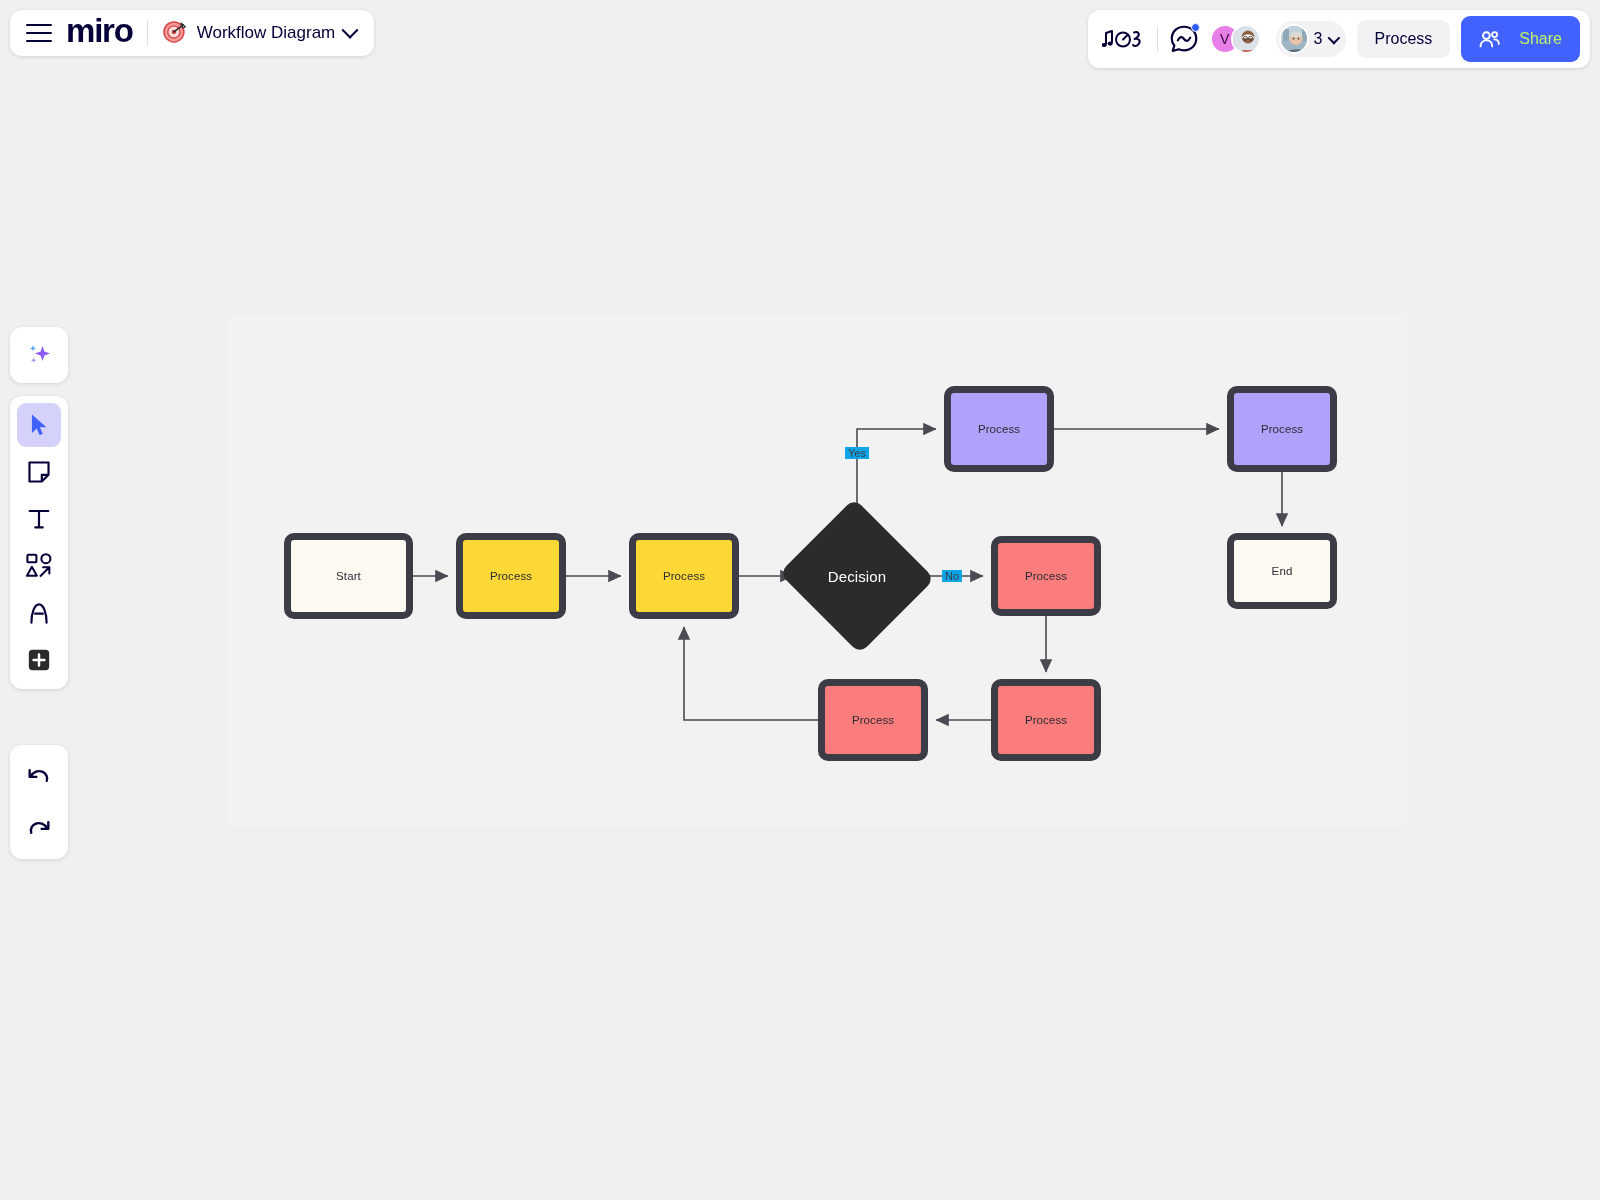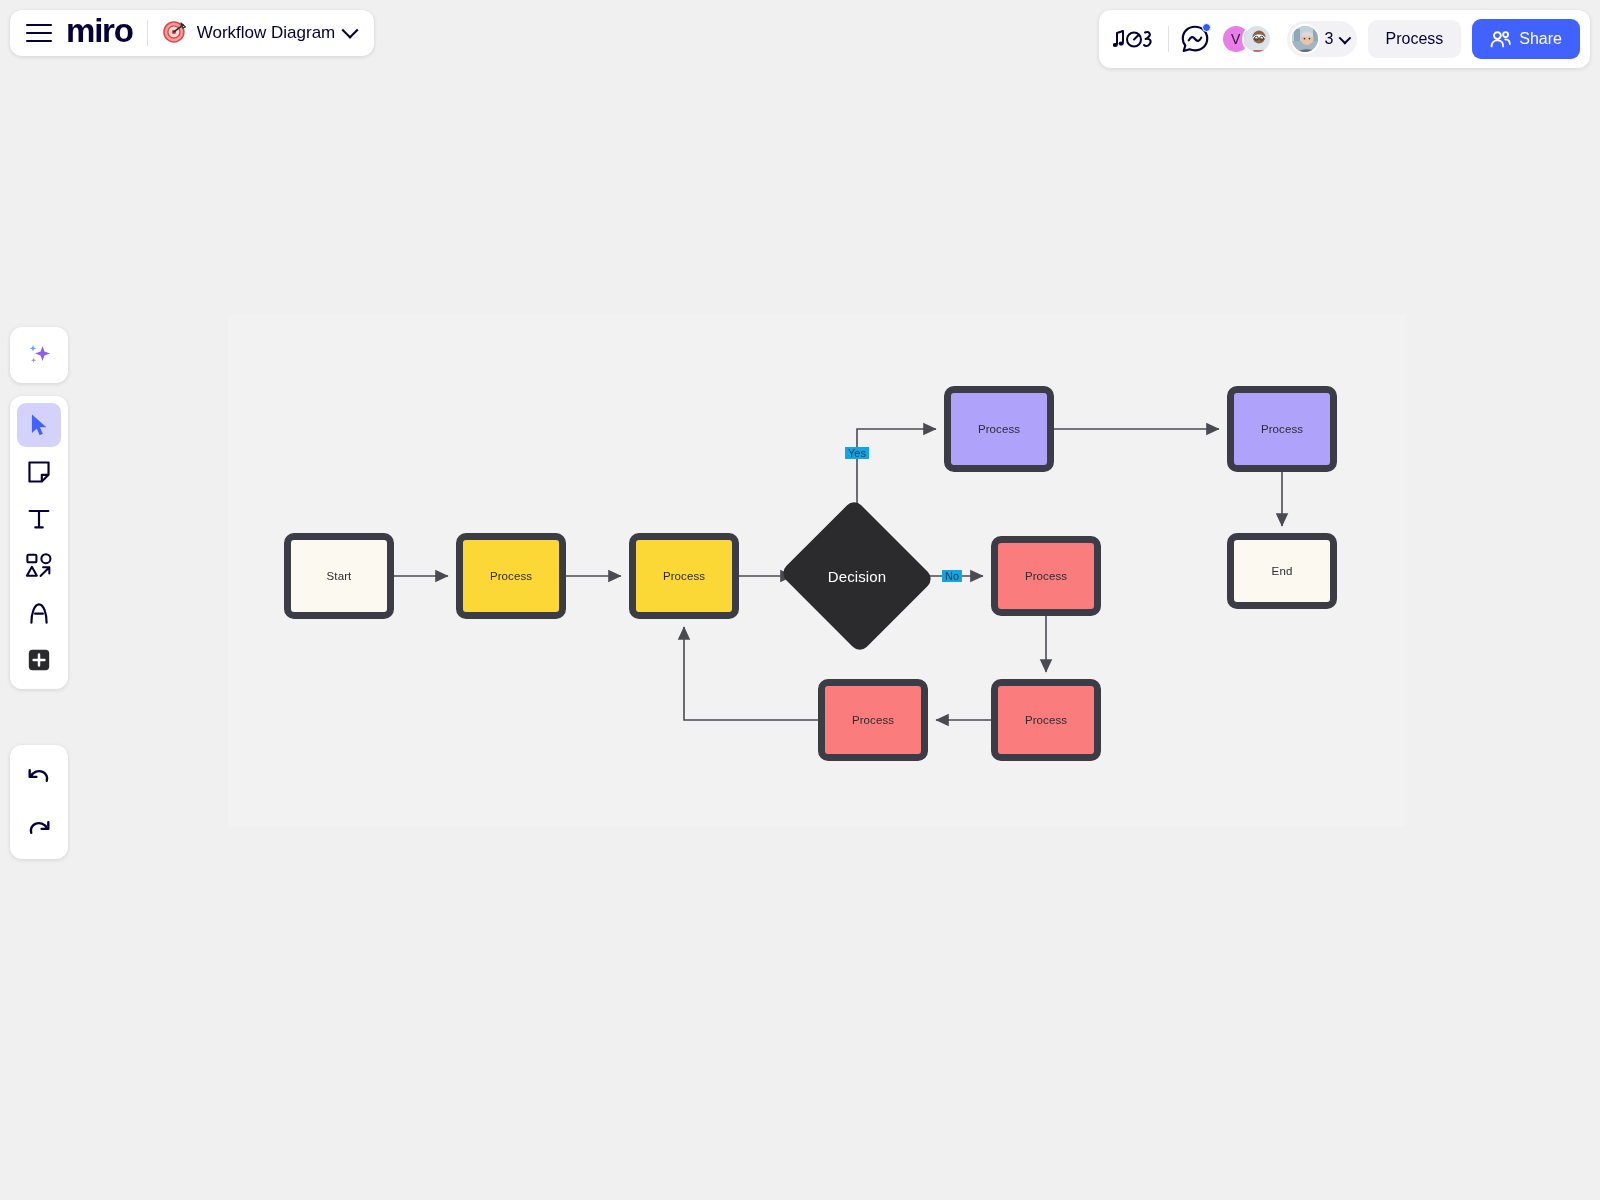--- a/index.html
+++ b/index.html
@@ -87,21 +87,21 @@
   #notif-wrap { position: relative; }
   #notif-dot { position: absolute; right: -1px; top: -1px; width: 9px; height: 9px; border-radius: 50%; background: #2D5BFF; border: 1.5px solid #fff; }
   #avatars { display: flex; align-items: center; }
   .av { width: 30px; height: 30px; border-radius: 50%; border: 2px solid #fff; overflow: hidden; position: relative; }
   .av + .av { margin-left: -9px; }
   .av-initial { background: #E87FE8; color: #3A0B3A; font-size: 14px; display: flex; align-items: center; justify-content: center; font-weight: 500; }
   #avgroup { display: flex; align-items: center; gap: 5px; background: #F2F2F4; border-radius: 22px; padding: 3px 9px 3px 3px; margin-left: 4px; cursor: pointer; }
   #avcount { font-size: 16px; color: #050038; }
   .chev-sm { width: 9px; height: 9px; border-right: 2px solid #050038; border-bottom: 2px solid #050038; transform: rotate(45deg) translateY(-2px); }
   #present-btn { height: 38px; padding: 0 18px; border-radius: 9px; background: #F2F2F4; font-size: 16px; color: #050038; display: flex; align-items: center; cursor: pointer; }
-  #share-btn { height: 40px; padding: 0 18px; border-radius: 9px; background: #4262FF; color: #ffffff; font-size: 16px; display: flex; align-items: center; gap: 8px; cursor: pointer; }
+  #share-btn { height: 46px; padding: 0 18px; border-radius: 9px; background: #4262FF; color: #bef264; font-size: 16px; display: flex; align-items: center; gap: 19px; cursor: pointer; }
 
   
   .tool-card {
     position: absolute; left: 10px;
     width: 58px;
     background: #FFFFFF;
     border-radius: 12px;
     box-shadow: 0 1px 4px rgba(0,0,0,.12);
     display: flex; flex-direction: column; align-items: center;
   }
@@ -160,21 +160,21 @@
 
         <path d="M1046,616 L1046,672"></path>
 
         <path d="M991,720 L936,720"></path>
 
         <path d="M818,720 L684,720 L684,627"></path>
       </g>
     </svg>
 
     <div id="nodes">
-        <div class="node" style="left: 284px; top: 533px; width: 110px; height: 86px; background: rgb(251, 249, 240); border-color: rgb(60, 60, 70); color: rgb(44, 44, 52);">
+        <div class="node" style="left: 284px; top: 533px; width: 129px; height: 86px; background: rgb(251, 249, 240); border-color: rgb(60, 60, 70); color: rgb(44, 44, 52);">
           <span>Start</span>
         </div>
         <div class="node" style="left: 456px; top: 533px; width: 110px; height: 86px; background: rgb(252, 216, 55); border-color: rgb(60, 60, 70); color: rgb(44, 44, 52);">
           <span>Process</span>
         </div>
         <div class="node" style="left: 629px; top: 533px; width: 110px; height: 86px; background: rgb(252, 216, 55); border-color: rgb(60, 60, 70); color: rgb(44, 44, 52);">
           <span>Process</span>
         </div>
         <div class="node diamond" style="left: 800px; top: 523px; width: 114px; height: 106px;">
           <div class="dshape"></div>

